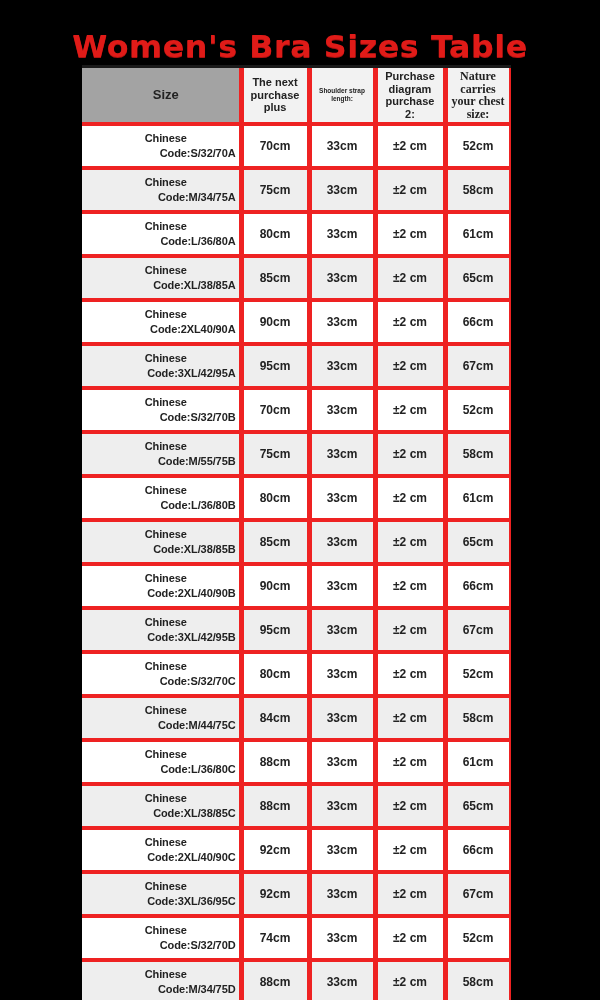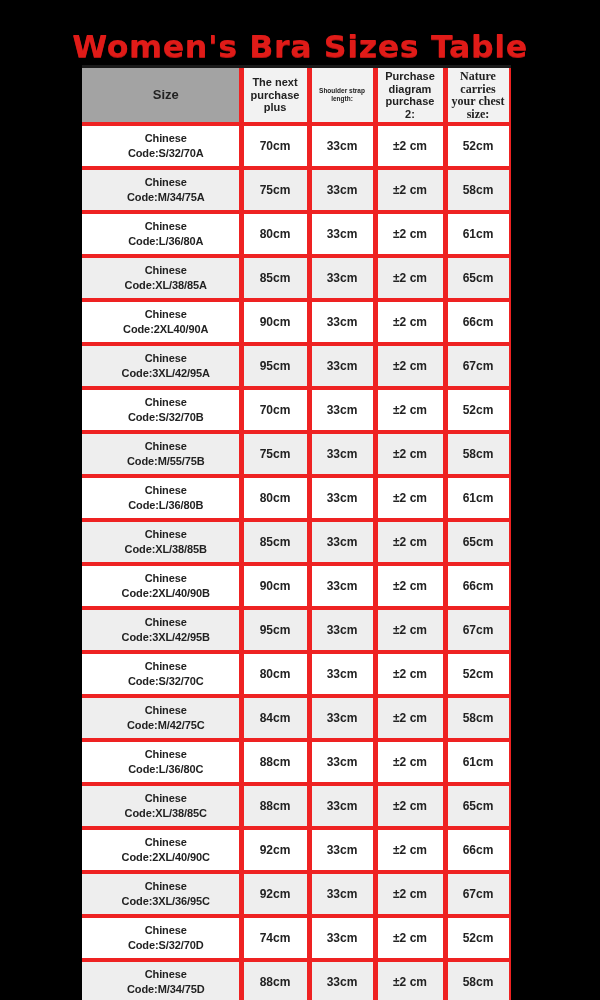--- a/index.html
+++ b/index.html
@@ -123,21 +123,21 @@
     font-weight: 600;
     line-height: 14px;
   }
   tbody td.size-cell {
     font-size: 11px;
     font-weight: 700;
     line-height: 15px;
     letter-spacing: -0.1px;
   }
   tbody td.size-cell .l1 { display: block; }
-  tbody td.size-cell .l2 { display: block; }
+  tbody td.size-cell .l2 { display: block; text-align: right; }
 
   
   tbody td.size-cell,
   tr.hdr th.h-size {
     padding-left: 14px;
   }
 </style>
 </head>
 <body>
 
@@ -290,21 +290,21 @@
               <span class="l2">Code:S/32/70C</span>
             </td>
             <td>80cm</td>
             <td>33cm</td>
             <td>±2 cm</td>
             <td>52cm</td>
           </tr>
           <tr class="alt">
             <td class="size-cell">
               <span class="l1">Chinese</span>
-              <span class="l2">Code:M/42/75C</span>
+              <span class="l2">Code:M/44/75C</span>
             </td>
             <td>84cm</td>
             <td>33cm</td>
             <td>±2 cm</td>
             <td>58cm</td>
           </tr>
           <tr>
             <td class="size-cell">
               <span class="l1">Chinese</span>
               <span class="l2">Code:L/36/80C</span>

